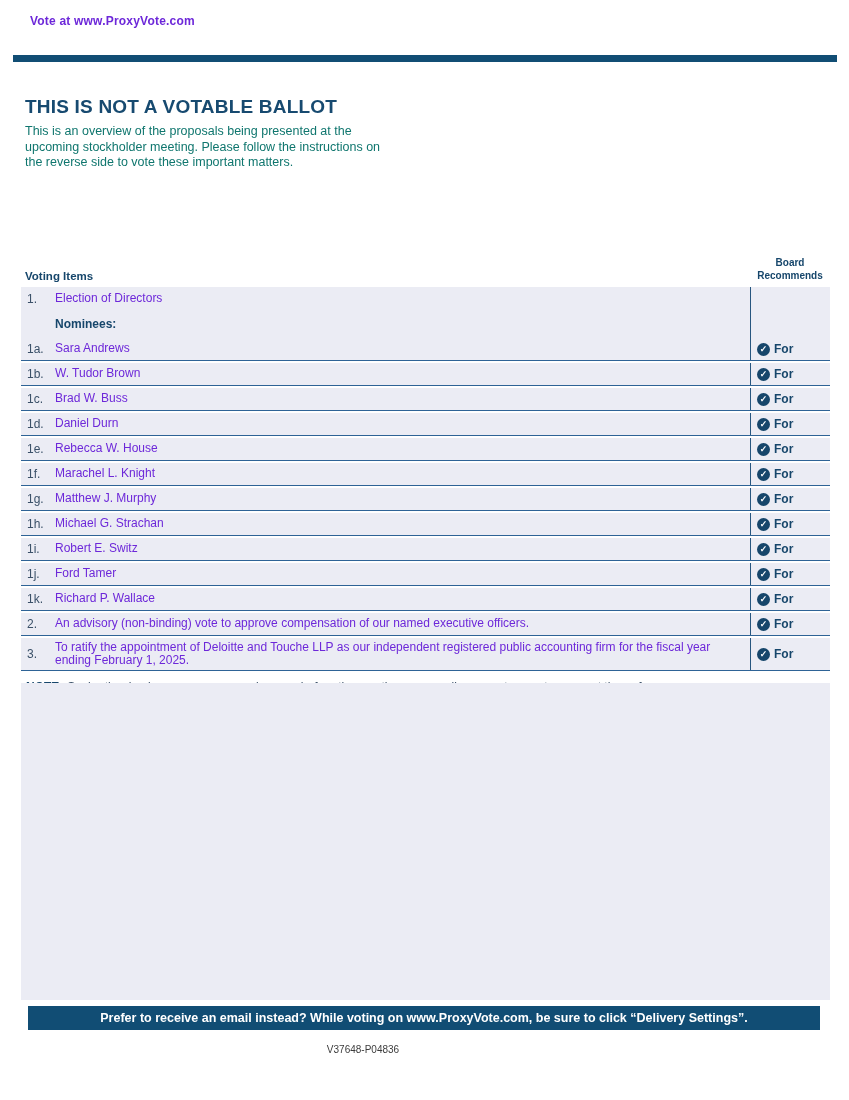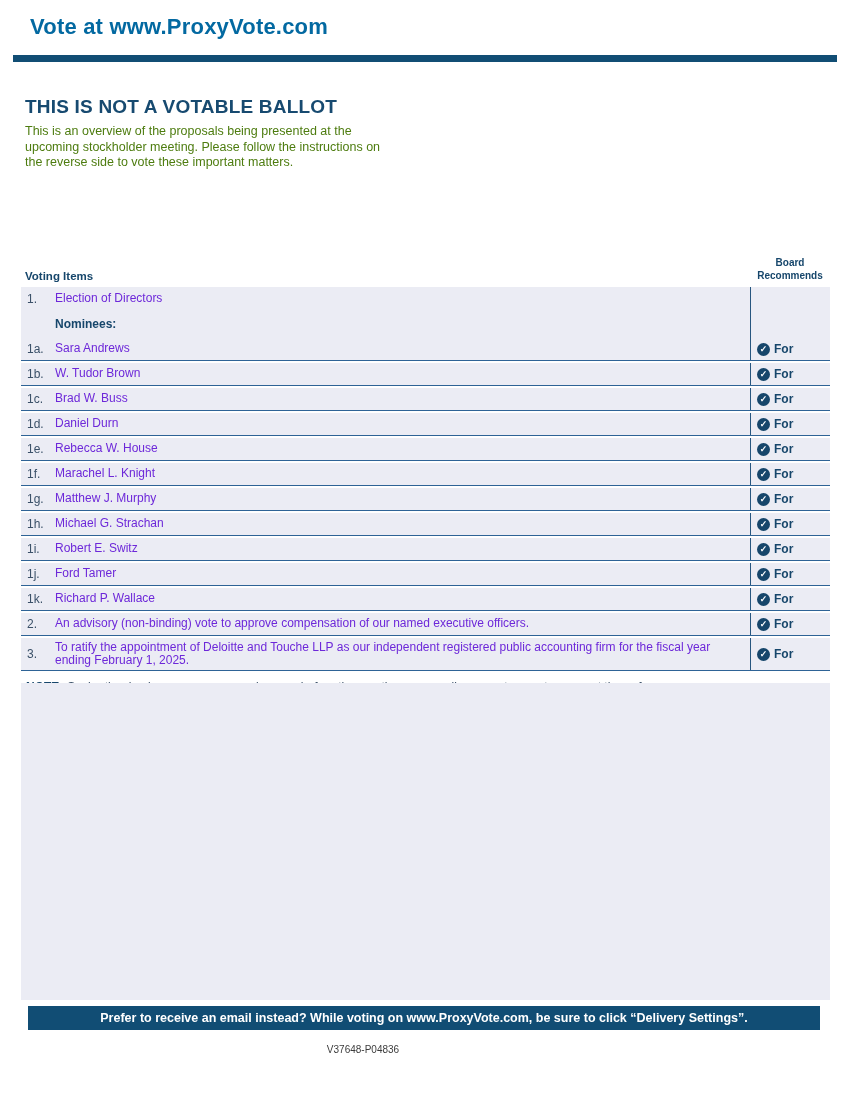--- a/index.html
+++ b/index.html
@@ -3,33 +3,33 @@
 <meta charset="utf-8">
 <style>
   html,body{margin:0;padding:0;background:#ffffff;}
   .page{
     position:relative;width:849px;height:1100px;background:#ffffff;overflow:hidden;
     font-family:"Liberation Sans", sans-serif;color:#3a4b5c;
   }
   
   .top-title{
     position:absolute;left:30px;top:14px;
-    font-size:22px;font-weight:bold;color:#0369a1;letter-spacing:.2px;text-align:right;
+    font-size:12px;font-weight:bold;color:#6d28d9;letter-spacing:.2px;text-align:right;
   }
   .top-rule{
     position:absolute;left:13px;top:55px;width:824px;height:7px;background:#114d74;
   }
   
   .heading{
     position:absolute;left:25px;top:84px;
     font-size:19px;font-weight:bold;color:#174a70;letter-spacing:.2px;margin-top:12px;
   }
   .intro-body{
     position:absolute;left:25px;top:124px;width:420px;
-    font-size:12.5px;line-height:15.5px;color:#4d7c0f;white-space:pre-line;
+    font-size:12.5px;line-height:15.5px;color:#0f766e;white-space:pre-line;
   }
   
   .thead{
     position:absolute;left:21px;top:250px;width:809px;height:35px;
   }
   .th-left{
     position:absolute;left:4px;bottom:3px;
     font-size:11.5px;font-weight:bold;color:#16466b;
   }
   .th-right{

